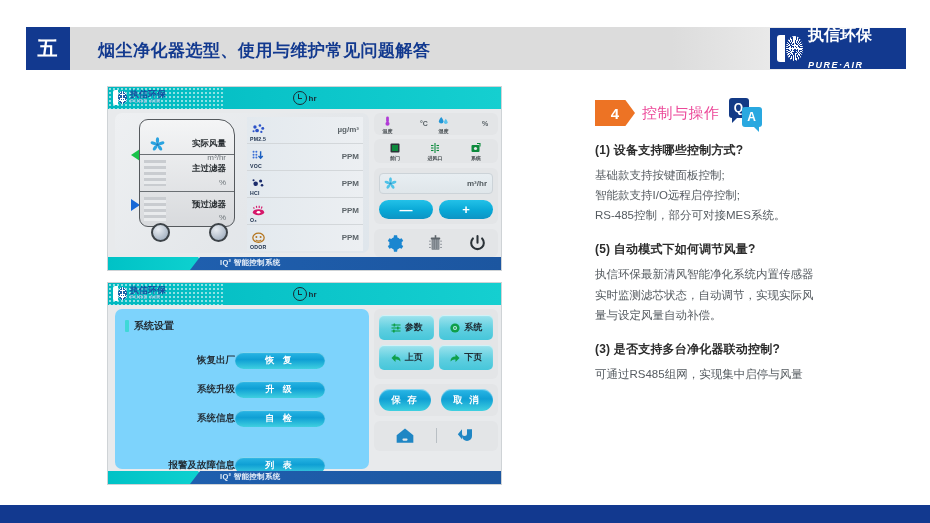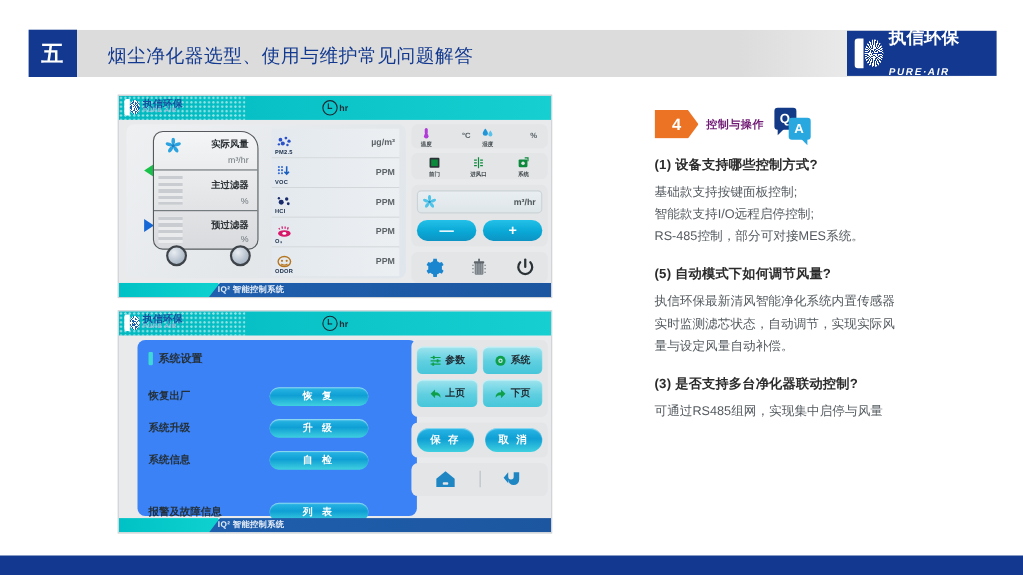--- a/index.html
+++ b/index.html
@@ -18,21 +18,21 @@
     background:#12398f;color:#fff;font-weight:bold;font-size:20px;
     display:flex;align-items:center;justify-content:center;letter-spacing:1px;
   }
   .hdr-bar{
     position:absolute;left:44px;top:0;right:0;height:43px;
     background:linear-gradient(90deg,#dcdcdc 0%,#dcdcdc 72%,#eeeeee 88%,#ffffff 100%);
     clip-path:polygon(0 0,100% 0,97% 100%,0 100%);
   }
   .hdr-title{
     position:absolute;left:72px;top:0;height:47px;display:flex;align-items:center;
-    color:#12398f;font-weight:normal;font-size:17px;letter-spacing:.5px;white-space:nowrap;
+    color:#12398f;font-weight:bold;font-size:17px;letter-spacing:.5px;white-space:nowrap;
   }
   .brand{
     position:absolute;right:0;top:1px;width:136px;height:41px;background:#12398f;
     display:flex;align-items:center;padding-left:6px;box-sizing:border-box;
   }
   .brand-mark{width:28px;height:29px;position:relative;flex:0 0 auto;}
   .brand-mark .bm-bar{position:absolute;left:1px;top:1px;width:8px;height:27px;background:#fff;border-radius:3px 0 0 3px;}
   .brand-mark .bm-disc{position:absolute;left:10px;top:2px;width:17px;height:25px;border-radius:50%;
     background:repeating-conic-gradient(#fff 0 7deg,#12398f 7deg 14deg);}
   .brand-txt{margin-left:4px;line-height:1;}
@@ -73,21 +73,21 @@
   .hmi-clock .cg:before{content:"";position:absolute;left:4.3px;top:2px;width:1.4px;height:4.5px;background:#1b2a33;}
   .hmi-clock .cg:after{content:"";position:absolute;left:4.3px;top:5.5px;width:4px;height:1.4px;background:#1b2a33;}
   .hmi-clock .ct{font-size:8px;font-weight:bold;color:#1b2a33;}
 
   .hmi-statusbar{
     position:absolute;left:82px;bottom:0;right:0;height:13px;
     background:linear-gradient(90deg,#1f5fae 0%,#1c56a0 100%);
     clip-path:polygon(10px 0,100% 0,100% 100%,0 100%);
   }
   .hmi-statusbar span{
-    position:absolute;left:8px;top:1px;color:#e6eef8;font-size:7.5px;font-weight:bold;letter-spacing:.3px;
+    position:absolute;left:30px;top:1px;color:#e6eef8;font-size:7.5px;font-weight:bold;letter-spacing:.3px;
   }
   .hmi-bottomaccent{
     position:absolute;left:0;bottom:0;width:98px;height:13px;
     background:linear-gradient(90deg,#00c2c6,#0fd2d0);
     clip-path:polygon(0 0,92% 0,100% 100%,0 100%);
   }
 
   
   .p1-left{
     position:absolute;left:7px;top:26px;width:254px;height:140px;
@@ -143,22 +143,22 @@
   .flow-disp .fu{position:absolute;right:5px;top:5px;font-size:8px;color:#4f585d;font-weight:bold;}
   .flow-btns{display:flex;gap:6px;margin-top:6px;}
   .flow-btn{flex:1;height:19px;border-radius:10px;
     background:linear-gradient(180deg,#23c1e8 0%,#09a8d6 55%,#0d94c4 100%);
     display:flex;align-items:center;justify-content:center;color:#fff;font-size:13px;font-weight:bold;line-height:1;}
 
   .c-act{height:28px;display:flex;align-items:center;justify-content:space-around;}
 
   
   .p2-left{
-    position:absolute;left:17px;top:26px;width:254px;height:160px;
-    background:#3b82f6;border-radius:7px;
+    position:absolute;left:7px;top:26px;width:254px;height:160px;
+    background:#7dd3fc;border-radius:7px;text-align:right;
   }
   .p2-head{position:absolute;left:10px;top:10px;display:flex;align-items:center;gap:5px;}
   .p2-head .bar{width:4px;height:12px;background:#3fd8d8;border-radius:1px;}
   .p2-head .tx{font-size:10px;font-weight:bold;color:#25313a;}
   .p2-row{position:absolute;left:10px;width:234px;height:20px;display:flex;align-items:center;}
   .p2-row .lbl{font-size:9.5px;font-weight:bold;color:#25313a;width:110px;}
   .p2-pill{
     width:90px;height:17px;border-radius:9px;
     background:linear-gradient(180deg,#2bb7e6 0%,#0f9fd4 45%,#3fd0e0 100%);
     display:flex;align-items:center;justify-content:center;
@@ -190,21 +190,21 @@
   .c-hb .divider{position:absolute;left:50%;top:7px;width:1px;height:15px;background:#b9bfc4;}
 
   
   .content{position:absolute;left:595px;top:98px;width:320px;}
   .sec-head{display:flex;align-items:center;gap:7px;margin-bottom:14px;}
   .sec-badge{
     width:40px;height:26px;background:#ed7324;color:#fff;
     font-size:15px;font-weight:bold;display:flex;align-items:center;justify-content:center;
     clip-path:polygon(0 0,76% 0,100% 50%,76% 100%,0 100%);
   }
-  .sec-title{font-size:10px;font-weight:bold;color:#701a75;letter-spacing:.5px;}
+  .sec-title{font-size:15px;font-weight:normal;color:#ec4899;letter-spacing:.5px;}
   .qa-ic{position:relative;width:34px;height:30px;margin-left:2px;}
   .qa-ic .qb{position:absolute;left:0;top:0;width:20px;height:20px;background:#133a86;border-radius:3px;}
   .qa-ic .qb:after{content:"";position:absolute;left:3px;bottom:-5px;border-left:6px solid #133a86;border-bottom:6px solid transparent;}
   .qa-ic .qt{position:absolute;left:0;top:0;width:20px;height:20px;display:flex;align-items:center;justify-content:center;color:#fff;font-size:12px;font-weight:bold;}
   .qa-ic .ab{position:absolute;left:13px;top:9px;width:20px;height:20px;background:#29a8e0;border-radius:3px;}
   .qa-ic .ab:after{content:"";position:absolute;right:3px;bottom:-5px;border-right:6px solid #29a8e0;border-bottom:6px solid transparent;}
   .qa-ic .at{position:absolute;left:13px;top:9px;width:20px;height:20px;display:flex;align-items:center;justify-content:center;color:#fff;font-size:12px;font-weight:bold;}
 
   .q{font-size:12px;font-weight:bold;color:#2b2b2b;margin:0 0 6px 0;letter-spacing:.2px;}
   .a{font-size:11.5px;color:#555b60;line-height:1.75;margin:0 0 16px 0;}
@@ -251,21 +251,21 @@
 
   <div class="p1-left">
     <div class="device">
       <div class="arrow arrow-g"></div>
       <div class="port-g"></div>
       <div class="arrow arrow-b"></div>
       <div class="port-b"></div>
 
       <div class="dev-body">
 
-        <div class="dev-row" style="top:0;height:34px;">
+        <div class="dev-row" style="top:12px;height:34px;">
           <svg class="fan-ic" viewBox="0 0 24 24">
             <g fill="#2aa3e0">
               <ellipse cx="12" cy="5.5" rx="2.6" ry="5" transform="rotate(0 12 12)"></ellipse>
               <ellipse cx="12" cy="5.5" rx="2.6" ry="5" transform="rotate(72 12 12)"></ellipse>
               <ellipse cx="12" cy="5.5" rx="2.6" ry="5" transform="rotate(144 12 12)"></ellipse>
               <ellipse cx="12" cy="5.5" rx="2.6" ry="5" transform="rotate(216 12 12)"></ellipse>
               <ellipse cx="12" cy="5.5" rx="2.6" ry="5" transform="rotate(288 12 12)"></ellipse>
               <circle cx="12" cy="12" r="2.4" fill="#1b7fbf"></circle>
             </g>
           </svg>

